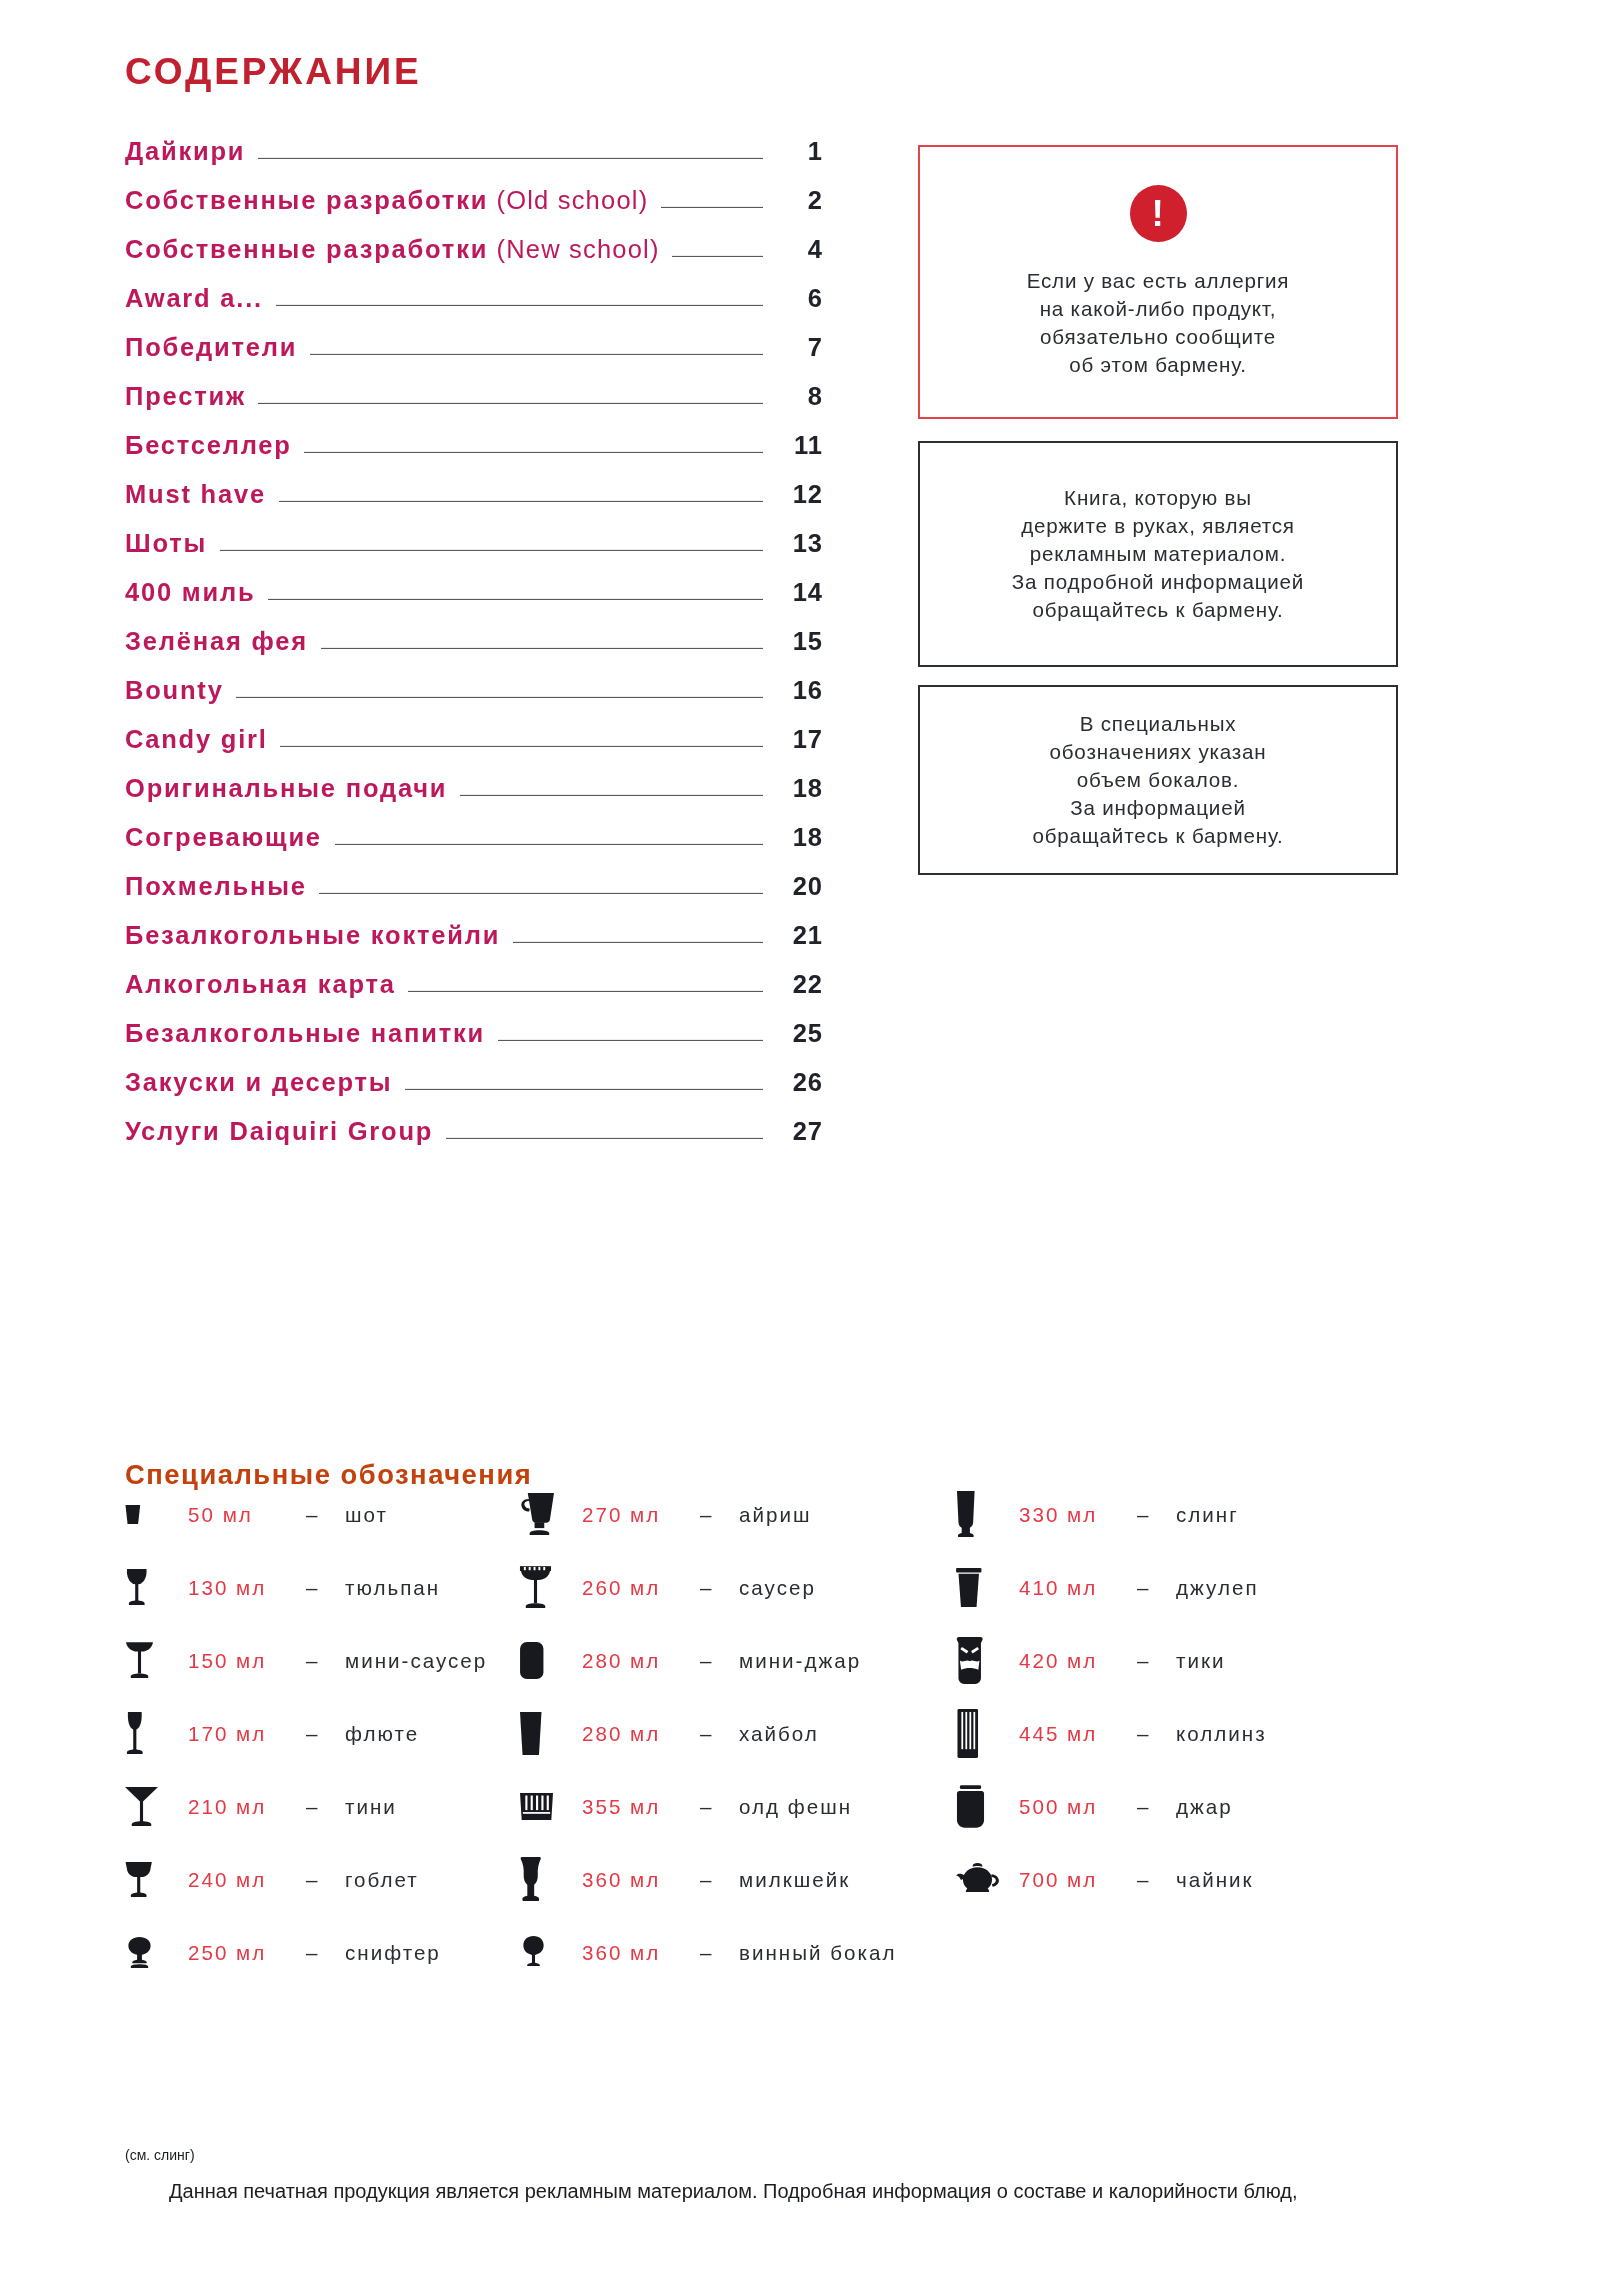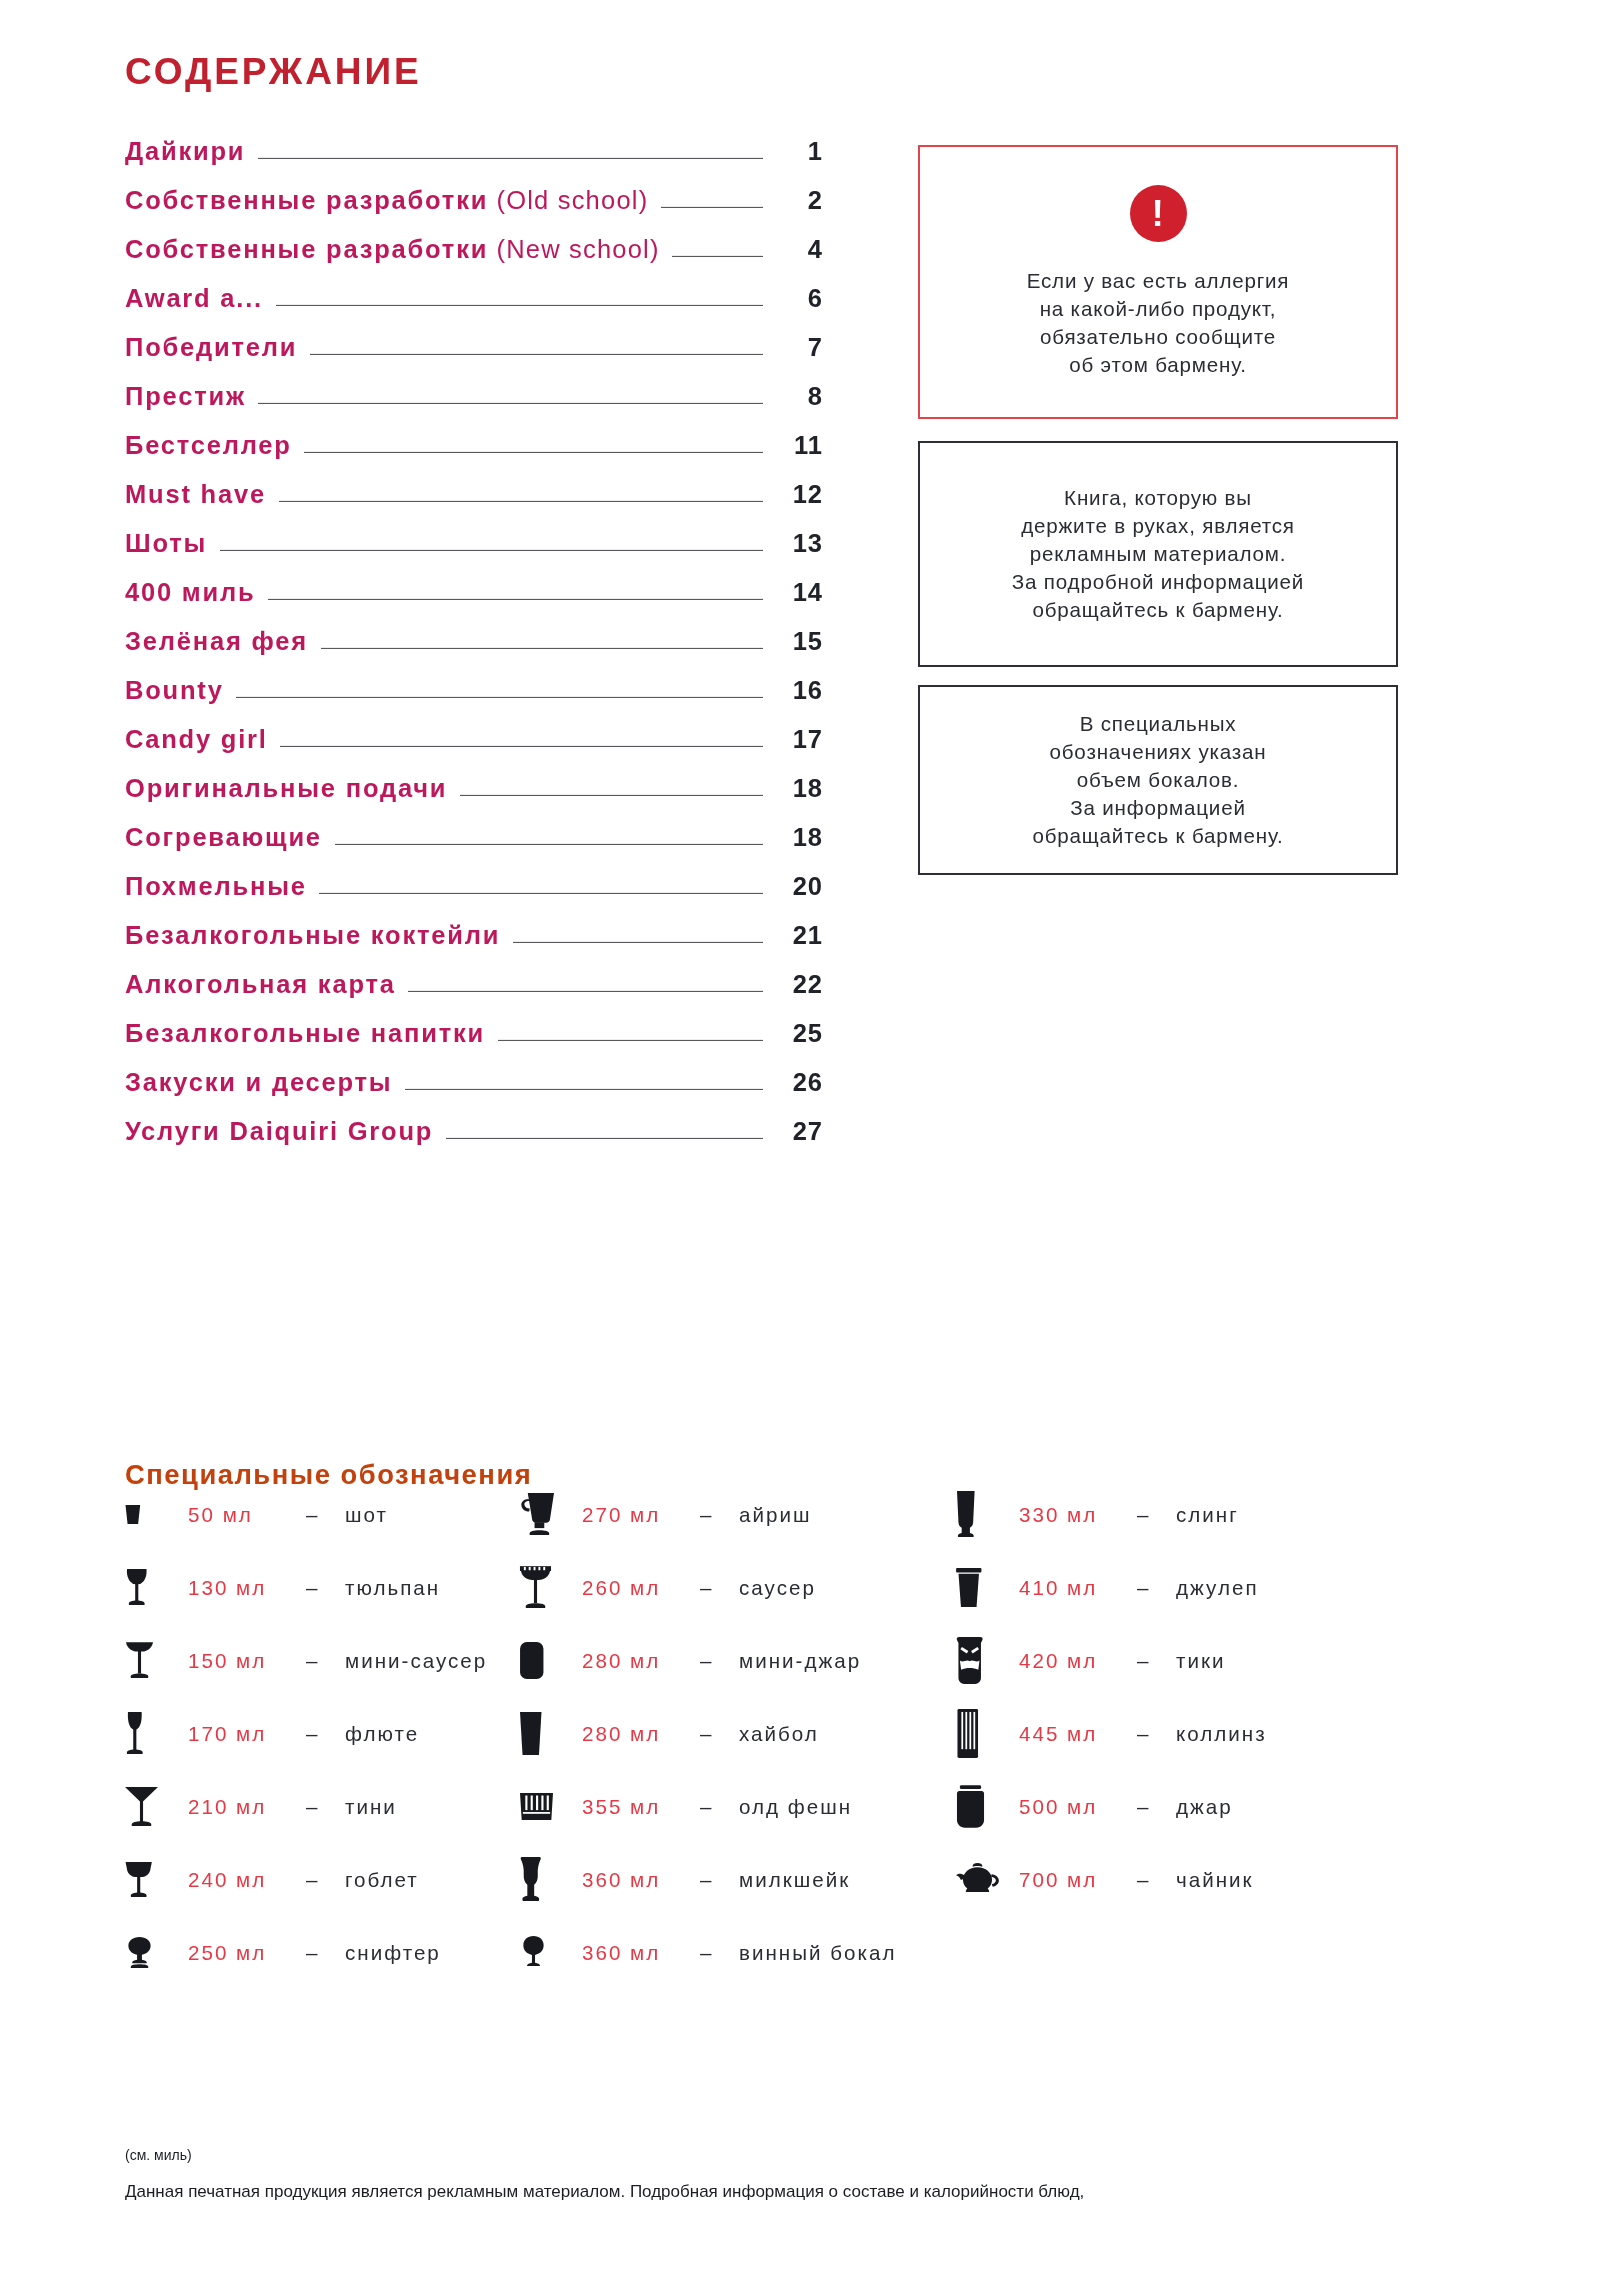--- a/index.html
+++ b/index.html
@@ -48,21 +48,21 @@
   .legend-col:nth-child(2){left:519px;}
   .legend-col:nth-child(3){left:956px;}
   .legend-item{height:73px;display:flex;align-items:center;gap:12px;}
   .legend-icon{width:51px;display:flex;align-items:center;}
   .legend-volume{color:var(--volume);font-size:20.6px;letter-spacing:2px;width:100px;white-space:nowrap;}
   .legend-dash{margin:0 15.7px 0 5.9px;font-size:20.6px;color:#2a2d33;}
   .legend-name{font-size:20.6px;letter-spacing:2px;color:#2a2d33;white-space:nowrap;}
   
   .page-footer{position:absolute;left:125px;top:2147px;width:1441px;color:#1b1d22;}
   .footer-note{font-size:14px;margin-bottom:15.7px;}
-  .footer-line{font-size:17px;line-height:25.5px;}
+  .footer-line{font-size:20px;line-height:25.5px;margin-left:44px;}
 </style>
 </head>
 <body>
 
 <h1 class="page-title">СОДЕРЖАНИЕ</h1>
 
 <section class="toc">
   <div class="toc-row">
     <span class="toc-label"><span class="toc-label-text">Дайкири</span></span>
     <span class="toc-leader"></span>
@@ -480,16 +480,16 @@
           </svg>
         </span>
     <span class="legend-volume">700 мл</span>
     <span class="legend-dash">–</span>
     <span class="legend-name">чайник</span>
   </div>
 </div>
   </section>
 
 <footer class="page-footer">
-  <div class="footer-note">(см. миль)</div>
+  <div class="footer-note">(см. слинг)</div>
   <div class="footer-line">Данная печатная продукция является рекламным материалом. Подробная информация о составе и калорийности блюд,</div>
 </footer>
 
 
 </body></html>

